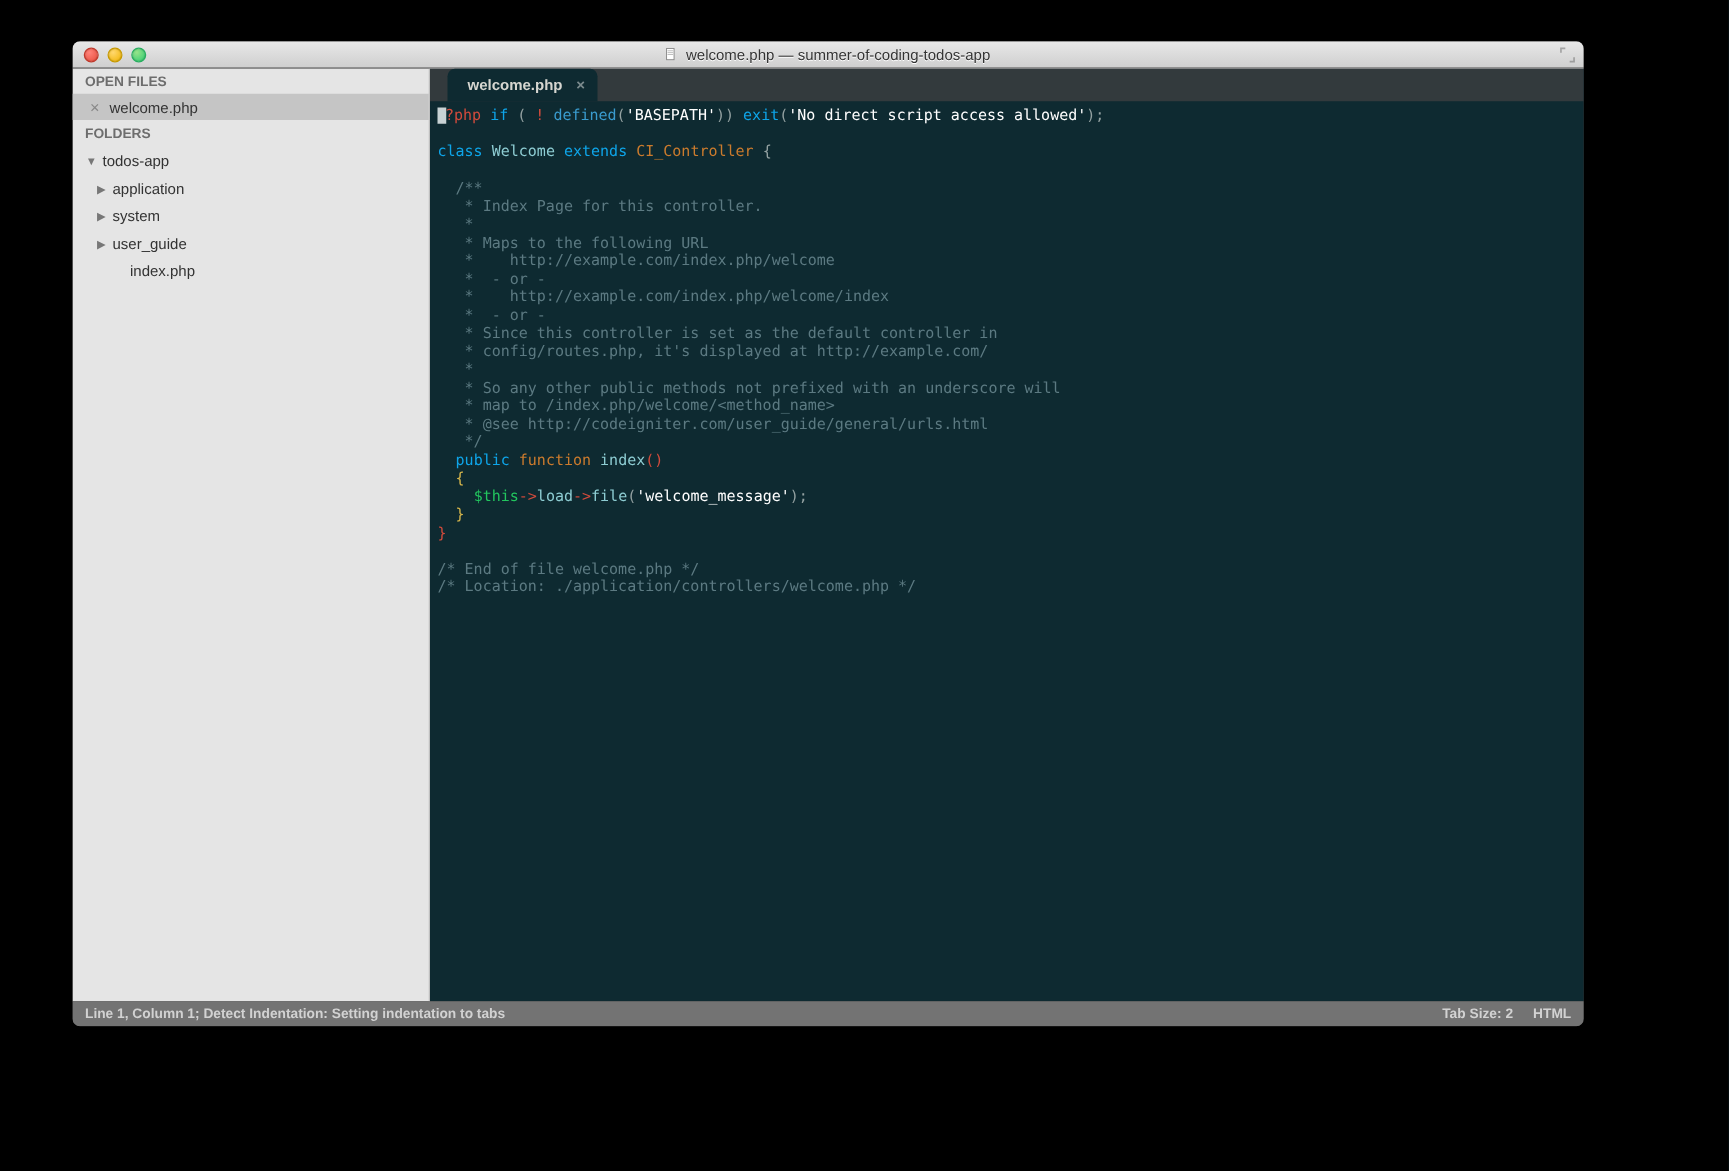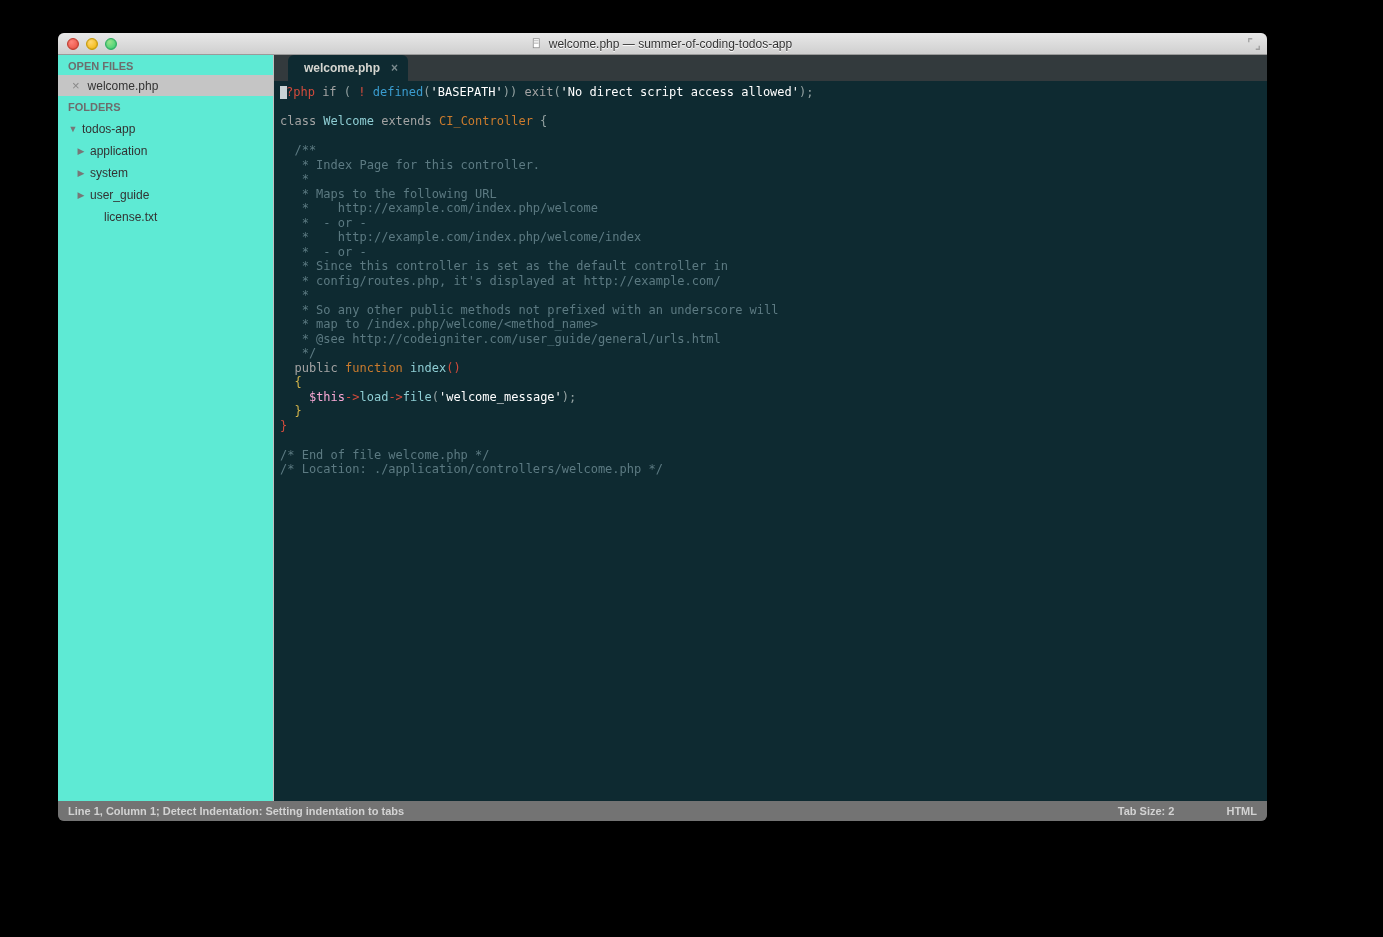--- a/index.html
+++ b/index.html
@@ -60,22 +60,22 @@
   .expand-icon{
     position:absolute; right:6px; top:4px; width:14px; height:14px;
     opacity:.5;
   }
   .body {
     flex: 1;
     display: flex;
     min-height: 0;
   }
   .sidebar {
-    width: 216px;
-    background: #5eead4;
+    width: 286px;
+    background: #e5e5e5;
     color: #3a3a3a;
     display: flex;
     flex-direction: column;
     border-right: 1px solid #bfbfbf;
   }
   .section-header {
     font-size: 11px;
     font-weight: bold;
     color: #6d6d6d;
     padding: 5px 10px 3px 10px;
@@ -160,38 +160,38 @@
     color: #9fb3b8;
     white-space: pre;
     padding-left: 6px;
   }
   .cursor-block{display:inline-block;width:7px;height:13px;background:#c8d2d4;vertical-align:text-bottom;margin-right:-1px;}
   
   .c-red    { color: #d24b3c; }
   .c-blue   { color: #3a9ccf; }
   .c-orange { color: #cb7b2d; }
   .c-gold   { color: #d3b44b; }
-  .c-green  { color: #a3a3a3; }
+  .c-green  { color: #0ea5e9; }
   .c-teal   { color: #ffffff; }
   .c-cyanL  { color: #8ecdd3; }
   .c-comment{ color: #5c7a82; }
   .c-punc   { color: #93a1a1; }
-  .c-purple { color: #f9a8d4; }
+  .c-purple { color: #22c55e; }
   .statusbar {
     height: 20px;
     background: #737373;
     color: #d2d2d2;
     font-size: 11px;
     display: flex;
     align-items: center;
     padding: 0 10px;
     justify-content: space-between;
     font-weight: bold;
   }
-  .statusbar .right { display:flex; gap:52px; }
+  .statusbar .right { display:flex; gap:16px; }
 </style>
 </head>
 <body>
 
 <div class="window">
   <div class="titlebar">
     <div class="traffic-lights">
       <div class="tl red"></div>
       <div class="tl yellow"></div>
       <div class="tl green"></div>
@@ -237,21 +237,21 @@
           <div class="tree-row level1">
             <span class="tw" style="font-size: 9px; color: rgb(119, 119, 119);">▶</span>
             <span>system</span>
           </div>
           <div class="tree-row level1">
             <span class="tw" style="font-size: 9px; color: rgb(119, 119, 119);">▶</span>
             <span>user_guide</span>
           </div>
           <div class="tree-row level2">
             <span class="tw"></span>
-            <span>license.txt</span>
+            <span>index.php</span>
           </div>
         </div>
     </div>
 
     <div class="editor-area">
       <div class="tabs" id="tabs">
           <div class="tab">
             <span>welcome.php</span>
             <span class="tab-close">×</span>
           </div>

